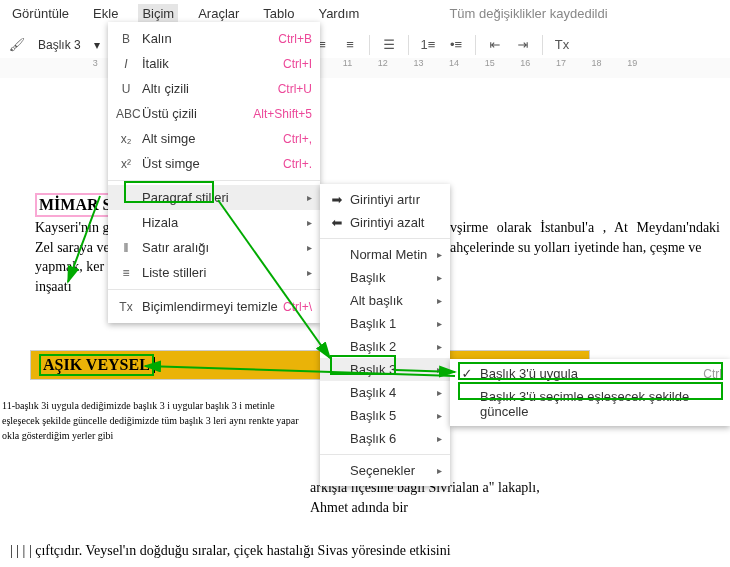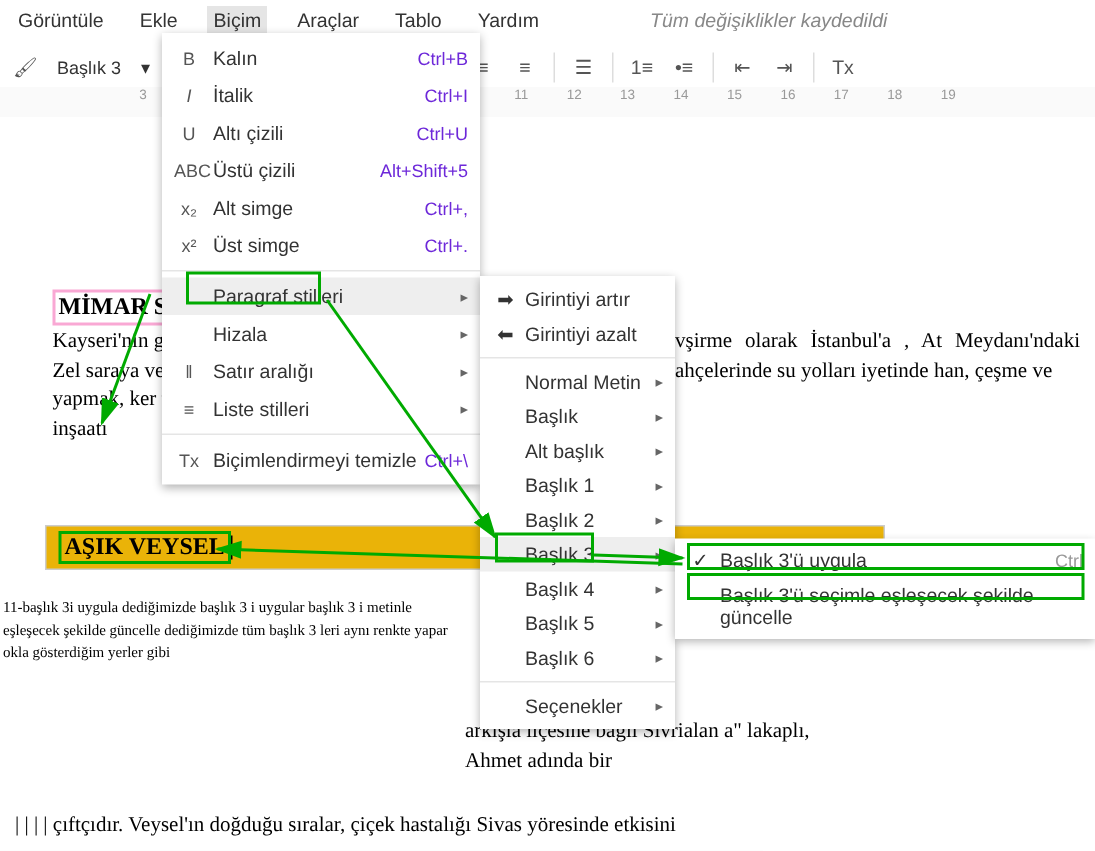--- a/index.html
+++ b/index.html
@@ -1,32 +1,32 @@
 <!DOCTYPE html>
 <html><head>
 <meta charset="utf-8">
 <style>
   * { box-sizing: border-box; margin: 0; padding: 0; }
   body { width: 730px; height: 567px; background: #fff; font-family: Arial, sans-serif; font-size: 13px; position: relative; overflow: hidden; }
   
   .menubar { display: flex; gap: 16px; padding: 4px 8px; font-size: 13px; color: #333; }
   .menubar div { padding: 2px 4px; cursor: pointer; }
   .menubar .active { background: #e5e5e5; }
-  .save-status { margin-left: 50px; color: #888; font-style: italic; }
+  .save-status { margin-left: 66px; color: #888; }
   
   .toolbar { display: flex; align-items: center; padding: 4px 6px; gap: 6px; border-bottom: 1px solid #ddd; height: 36px; }
   .tb-btn { width: 22px; height: 22px; display: flex; align-items: center; justify-content: center; color: #555; border: 1px solid transparent; }
   .tb-sep { width: 1px; height: 20px; background: #ddd; margin: 0 2px; }
   .style-selector { width: 70px; padding: 2px 4px; font-size: 12px; color: #333; display: flex; justify-content: space-between; }
   
   .dropdown1 { position: absolute; top: 22px; left: 108px; width: 212px; background: #fff; box-shadow: 0 2px 6px rgba(0,0,0,0.3); z-index: 5; padding: 4px 0; }
   .menu-item { display: flex; align-items: center; padding: 5px 8px; font-size: 13px; color: #333; cursor: pointer; }
   .menu-icon { width: 20px; text-align: center; font-size: 12px; color: #555; margin-right: 6px; }
   .menu-label { flex: 1; }
-  .menu-shortcut { color: #6d28d9; font-size: 12px; }
+  .menu-shortcut { color: #ec4899; font-size: 12px; }
   .menu-arrow { color: #666; font-size: 10px; }
   .menu-sep { height: 1px; background: #e5e5e5; margin: 4px 0; }
   .menu-item.highlighted { background: #eee; }
   
   .dropdown2 { position: absolute; top: 184px; left: 320px; width: 130px; background: #fff; box-shadow: 0 2px 6px rgba(0,0,0,0.3); z-index: 6; padding: 4px 0; }
   .dropdown2 .menu-item { padding: 4px 8px; }
   .dd2-icon { width: 18px; text-align: center; margin-right: 4px; }
   
   .dropdown3 { position: absolute; top: 359px; left: 450px; width: 280px; background: #fff; box-shadow: 0 2px 6px rgba(0,0,0,0.3); z-index: 7; padding: 3px 0; }
   .dropdown3 .menu-item { padding: 4px 8px; font-size: 13px; }

